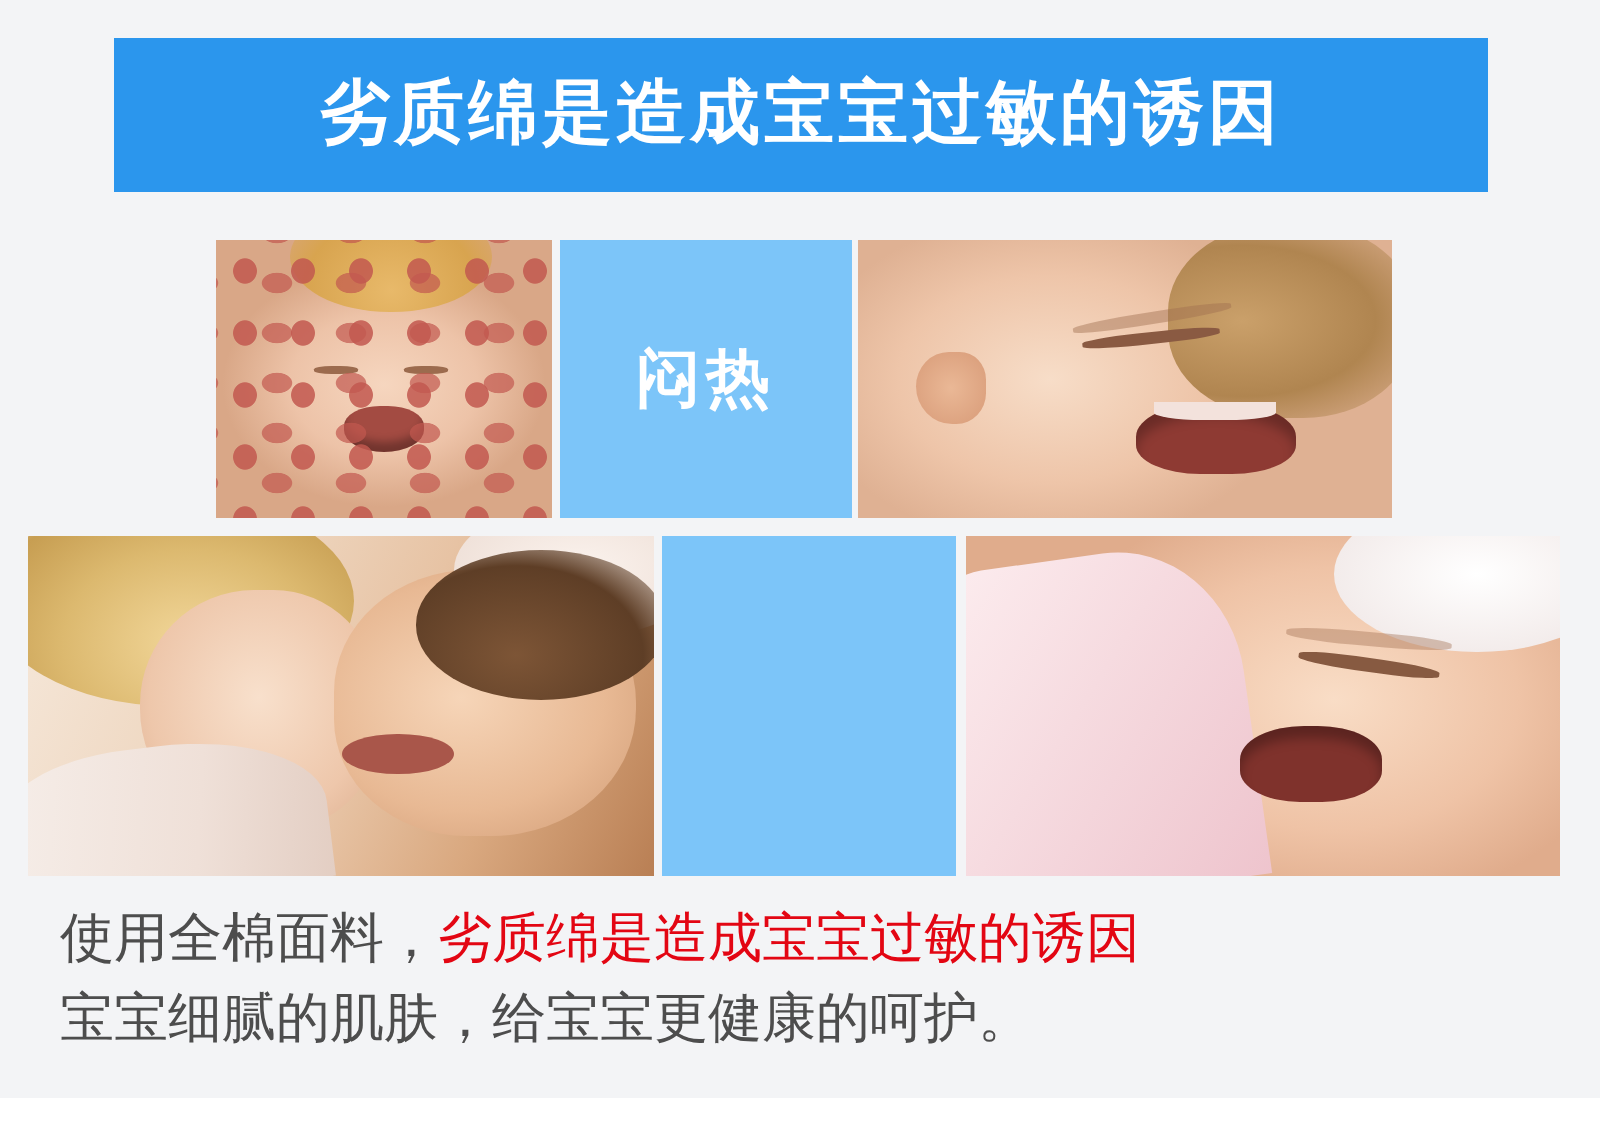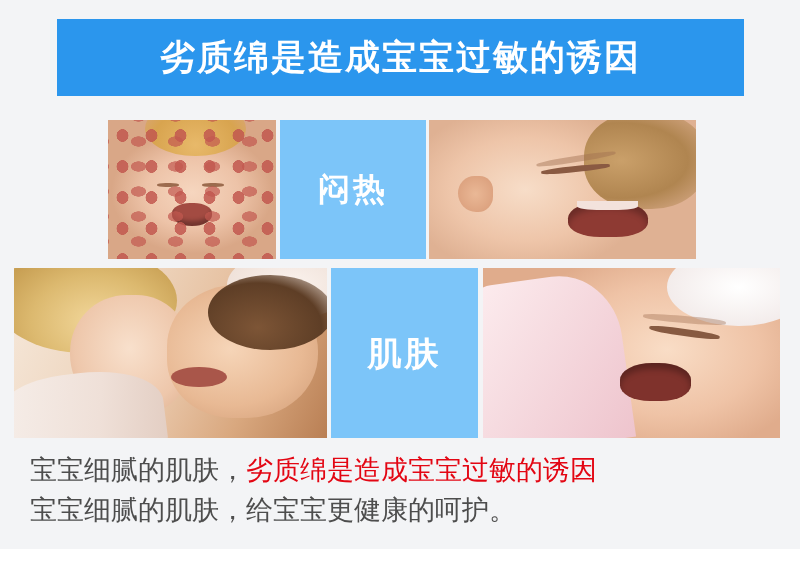--- a/index.html
+++ b/index.html
@@ -303,33 +303,32 @@
       <div class="mhair"></div>
       <div class="mface"></div>
       <div class="mshirt"></div>
       <div class="bhead"></div>
       <div class="bhair"></div>
       <div class="bmouth"></div>
     </div>
   </div>
 
   <div class="tile tile-label" id="tile-label-skin">
-    <div class="tile-label-line">肌肤</div>
   </div>
 
   <div class="tile" id="tile-pink-baby">
     <div class="skin-base ph-pink">
       <div class="bg-sheet"></div>
       <div class="cloth"></div>
       <div class="brow"></div>
       <div class="eye"></div>
       <div class="mouth"></div>
     </div>
   </div>
 
   <div class="caption">
-    <div class="caption-line"><span>宝宝细腻的肌肤，</span><span class="caption-em">劣质绵是造成宝宝过敏的诱因</span></div>
+    <div class="caption-line"><span>使用全棉面料，</span><span class="caption-em">劣质绵是造成宝宝过敏的诱因</span></div>
     <div class="caption-line">宝宝细腻的肌肤，给宝宝更健康的呵护。</div>
   </div>
 
   <div class="bottom-strip"></div>
 
 </div>
 
 </body></html>

